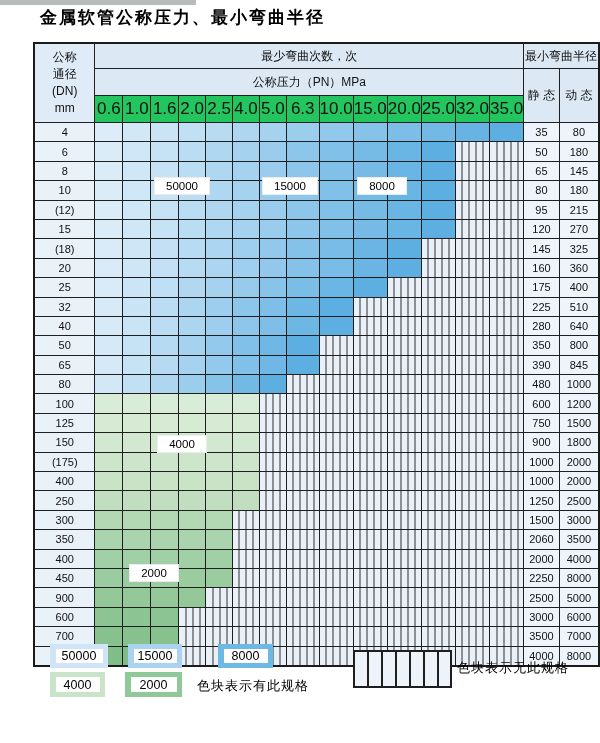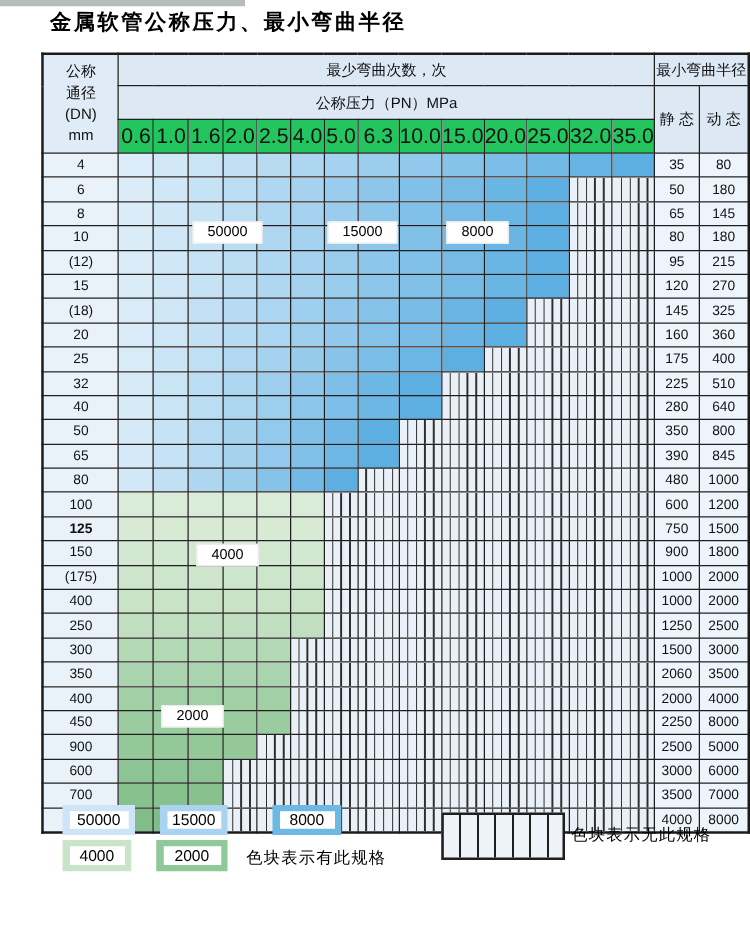--- a/index.html
+++ b/index.html
@@ -372,21 +372,21 @@
             <td class="hatch"></td>
             <td class="hatch"></td>
             <td class="hatch"></td>
             <td class="hatch"></td>
             <td class="hatch"></td>
             <td class="hatch"></td>
             <td class="val">600</td>
             <td class="val">1200</td>
           </tr>
           <tr>
-            <td class="dn" style="height: 18.4px; font-weight: bold;">125</td>
+            <td class="dn" style="height: 18.4px;">125</td>
             <td class="cell" style="background: rgb(214, 234, 212);"></td>
             <td class="cell" style="background: rgb(214, 234, 212);"></td>
             <td class="cell" style="background: rgb(214, 234, 212);"></td>
             <td class="cell" style="background: rgb(214, 234, 212);"></td>
             <td class="cell" style="background: rgb(214, 234, 212);"></td>
             <td class="cell" style="background: rgb(214, 234, 212);"></td>
             <td class="hatch"></td>
             <td class="hatch"></td>
             <td class="hatch"></td>
             <td class="hatch"></td>

